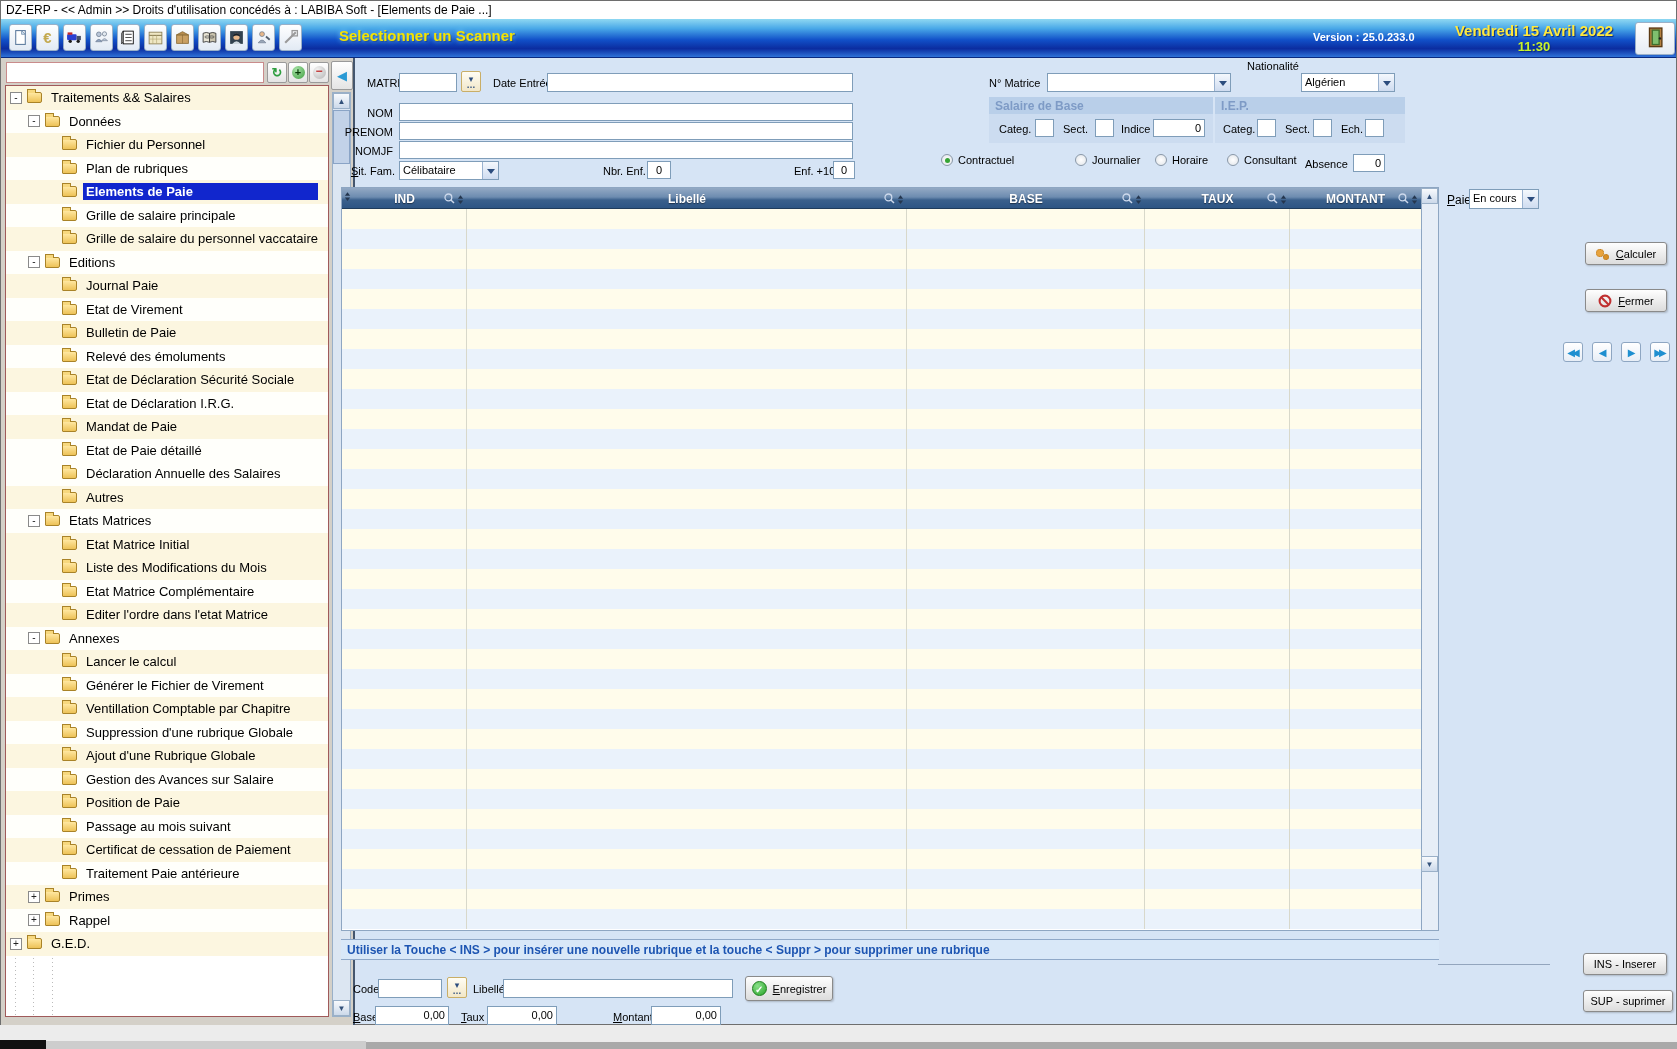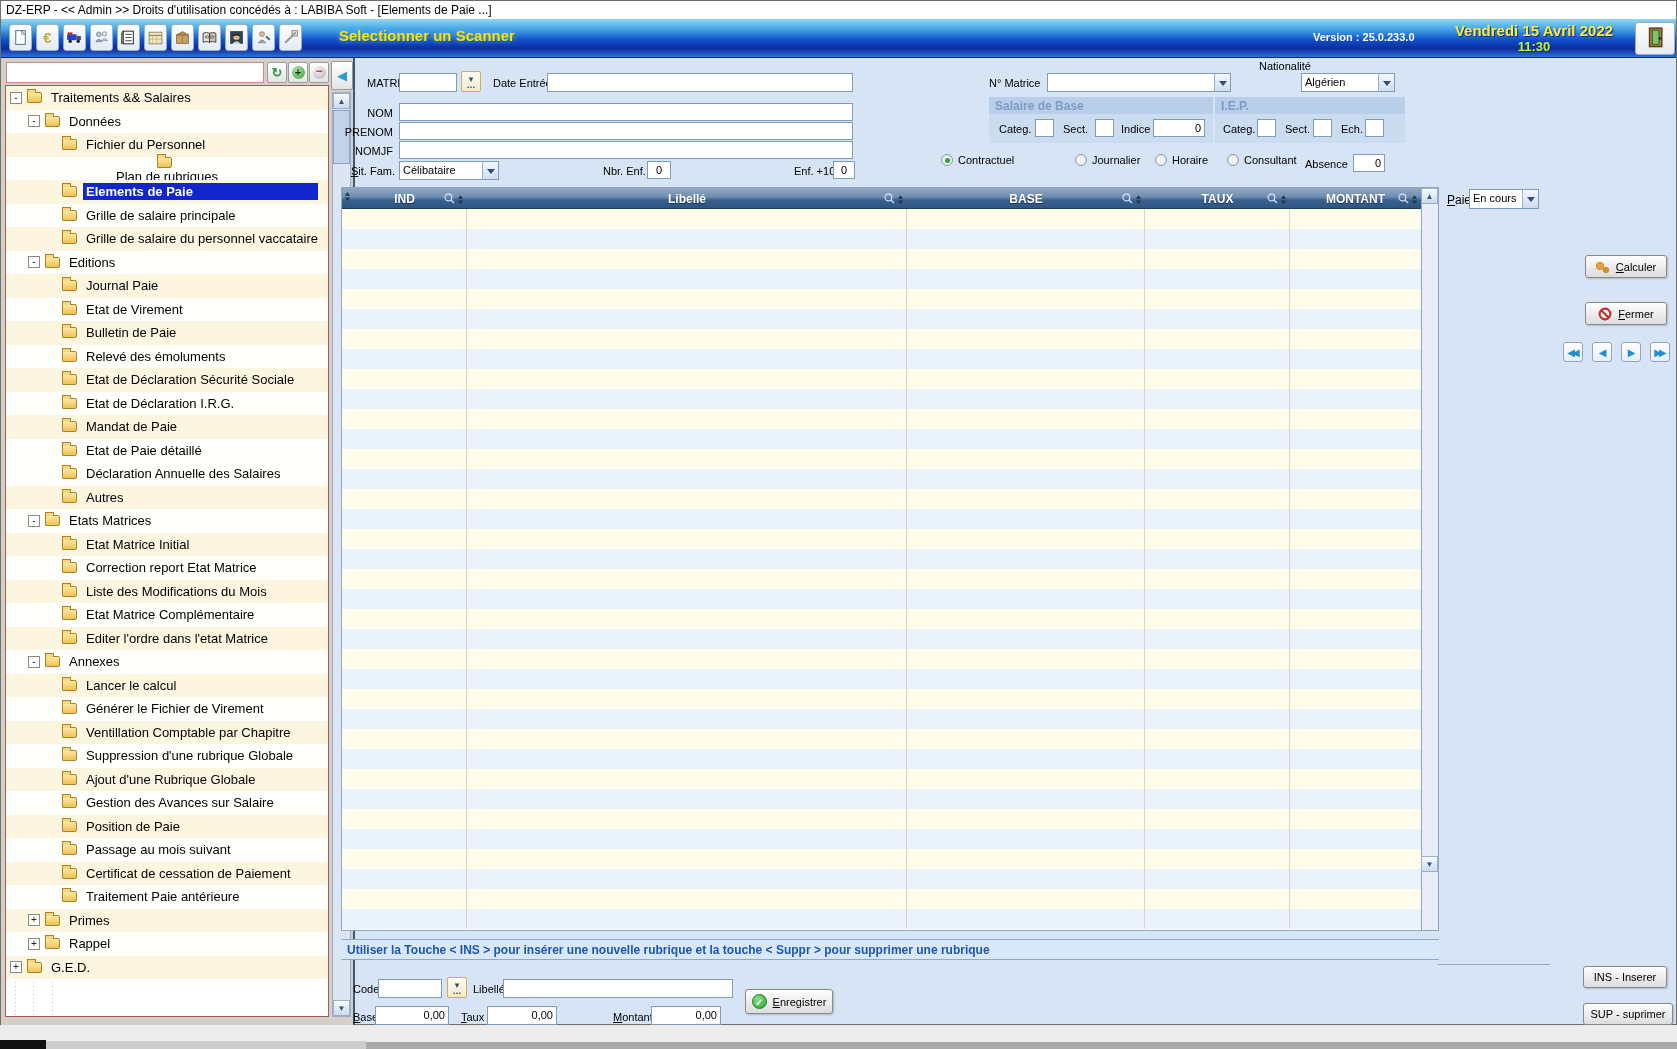--- a/index.html
+++ b/index.html
@@ -72,21 +72,21 @@
   #grid-header { position:absolute; left:0; top:0; width:1079px; height:21px; display:flex;
     background:linear-gradient(180deg,#93a9c4 0%,#6d8cb0 45%,#3a608c 60%,#2d5584 100%); border-bottom:1px solid #1f3c5c; }
   .hcell { height:21px; display:flex; align-items:center; justify-content:center; color:#fff; font-weight:bold; font-size:12px; text-shadow:0 1px 1px rgba(0,0,0,.45); }
   .hicons { position:absolute; top:3px; display:flex; align-items:center; gap:1px; }
   #grid-body { position:absolute; left:0; top:21px; width:1079px; height:721px; overflow:hidden; }
   .grow { display:flex; height:20px; }
   .gcell { height:20px; border-right:1px solid #d8d8ca; }
   #grid-scrollbar { position:absolute; right:0; top:0; width:17px; height:742px; background:#e7eef7; border-left:1px solid #8ea6c2; }
 
   
-  .btn { position:absolute; display:flex; align-items:center; justify-content:center; gap:6px; background:linear-gradient(#fefefe,#efefef 45%,#dcdcdc); border:1px solid #8a8a8a; border-radius:3px; font-size:11px; color:#000; box-shadow:1px 1px 2px rgba(0,0,0,.2);margin-top:13px; }
+  .btn { position:absolute; display:flex; align-items:center; justify-content:center; gap:6px; background:linear-gradient(#fefefe,#efefef 45%,#dcdcdc); border:1px solid #8a8a8a; border-radius:3px; font-size:11px; color:#000; box-shadow:1px 1px 2px rgba(0,0,0,.2); }
   .navbtn { position:absolute; width:20px; height:20px; background:linear-gradient(#ffffff,#e8eef6); border:1px solid #8ea6c2; border-radius:3px; color:#1e8fd0; font-size:10px; display:flex; align-items:center; justify-content:center; letter-spacing:-3px; padding-right:2px; }
   .no-entry { width:14px; height:14px; position:relative; }
   .gear-dot1 { position:absolute; left:0; top:2px; width:8px; height:8px; border-radius:50%; background:#e8a33d; border:1px dotted #b5741d; }
   .gear-dot2 { position:absolute; left:7px; top:7px; width:6px; height:6px; border-radius:50%; background:#d89028; border:1px dotted #b5741d; }
   .gearwrap { position:relative; width:14px; height:14px; }
   .checkcircle { width:15px; height:15px; border-radius:50%; background:radial-gradient(circle at 35% 30%,#8ae08a,#28a428); color:#fff; font-size:10px; font-weight:bold; line-height:15px; text-align:center; border:1px solid #1d7d1d; }
 
   
   #hint-bar { position:absolute; left:340px; top:938px; width:1098px; height:21px; background:#d9e8f8; border-top:1px solid #8fa8c8; border-bottom:1px solid #8fa8c8; }
   #hint-text { position:absolute; left:6px; top:3px; font-size:12px; font-weight:bold; color:#1d55b2; white-space:nowrap; }
@@ -233,21 +233,21 @@
             <span class="tind" style="width: 22px;"></span>
             <span class="ebox">-</span>
             <span class="folder"></span>
             <span class="tlabel">Données</span>
           </div>
           <div class="trow" style="background: rgb(252, 246, 224);">
             <span class="tind" style="width: 56px;"></span>
             <span class="folder"></span>
             <span class="tlabel">Fichier du Personnel</span>
           </div>
-          <div class="trow" style="background: rgb(255, 255, 251); flex-direction: column;">
+          <div class="trow" style="background: rgb(255, 255, 251);">
             <span class="tind" style="width: 56px;"></span>
             <span class="folder"></span>
             <span class="tlabel">Plan de rubriques</span>
           </div>
           <div class="trow sel" style="background: rgb(252, 246, 224);">
             <span class="tind" style="width: 56px;"></span>
             <span class="folder"></span>
             <span class="tlabel">Elements de Paie</span>
           </div>
           <div class="trow" style="background: rgb(255, 255, 251);">
@@ -319,25 +319,20 @@
           <div class="trow" style="background: rgb(255, 255, 251);">
             <span class="tind" style="width: 22px;"></span>
             <span class="ebox">-</span>
             <span class="folder"></span>
             <span class="tlabel">Etats Matrices</span>
           </div>
           <div class="trow" style="background: rgb(252, 246, 224);">
             <span class="tind" style="width: 56px;"></span>
             <span class="folder"></span>
             <span class="tlabel">Etat Matrice Initial</span>
-          </div>
-          <div class="trow" style="background: rgb(255, 255, 251);">
-            <span class="tind" style="width: 56px;"></span>
-            <span class="folder"></span>
-            <span class="tlabel">Correction report Etat Matrice</span>
           </div>
           <div class="trow" style="background: rgb(252, 246, 224);">
             <span class="tind" style="width: 56px;"></span>
             <span class="folder"></span>
             <span class="tlabel">Liste des Modifications du Mois</span>
           </div>
           <div class="trow" style="background: rgb(255, 255, 251);">
             <span class="tind" style="width: 56px;"></span>
             <span class="folder"></span>
             <span class="tlabel">Etat Matrice Complémentaire</span>
@@ -459,21 +454,21 @@
   <div class="lbl" style="left:602px; top:164px;">Nbr. Enf.</div>
   <div class="fld ctr" style="left:646px; top:160px; width:24px; height:18px;">0</div>
   <div class="lbl" style="left:793px; top:164px;">Enf. +10</div>
   <div class="fld ctr" style="left:832px; top:160px; width:22px; height:18px;">0</div>
 
   <div class="lbl" style="left:988px; top:76px;">N° Matrice</div>
   <div class="combo" style="left:1046px; top:72px; width:184px; height:19px;">
     <span class="ct"></span>
       <span class="cbtn"></span>
   </div>
-  <div class="lbl" style="left:1246px; top:59px;margin-left:12px;">Nationalité</div>
+  <div class="lbl" style="left:1246px; top:59px;">Nationalité</div>
   <div class="combo" style="left:1300px; top:72px; width:94px; height:19px;">
     <span class="ct">Algérien</span>
       <span class="cbtn"></span>
   </div>
 
   <div class="band-panel" style="left:988px; top:96px; width:224px; height:46px;"></div>
   <div class="band-panel" style="left:1214px; top:96px; width:190px; height:46px;"></div>
   <div class="band-head" style="left:988px; top:96px; width:224px;">Salaire de Base</div>
   <div class="band-head" style="left:1214px; top:96px; width:190px;">I.E.P.</div>
 

